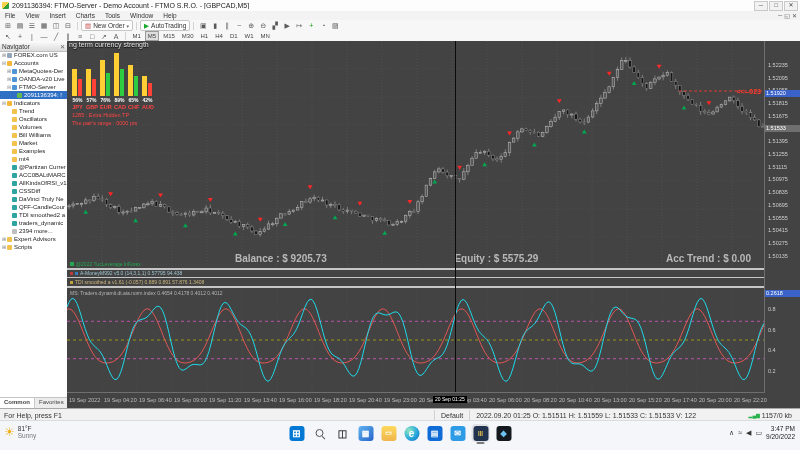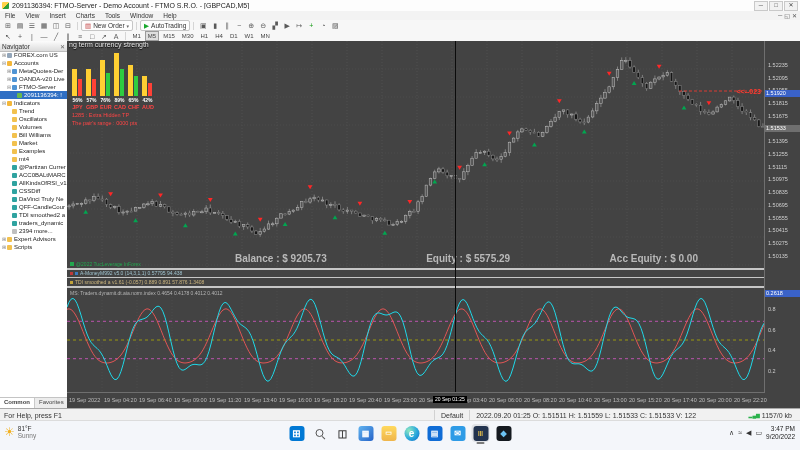--- a/index.html
+++ b/index.html
@@ -58,21 +58,21 @@
   #overlay-title{position:absolute;left:2px;top:0;font-size:7px;color:#e6e6e6;text-shadow:0 1px 1px #000;}
   #strength{position:absolute;left:5px;top:11px;}
   #bars{display:flex;align-items:flex-end;gap:3px;height:44px;}
   .bargroup{display:flex;align-items:flex-end;gap:1px;width:11px;}
   .bar{width:5px;}
   .srow{display:flex;gap:3px;margin-top:1px;}
   .srow span{width:11px;text-align:center;}
   #pcts{font-size:5px;color:#fff;font-weight:bold;}
   #currs{font-size:5.5px;color:#ff4545;font-weight:bold;}
   .alert{font-size:5.5px;color:#ff4545;margin-top:2px;white-space:nowrap;}
-  #balrow{position:absolute;left:168px;top:212px;width:463px;display:flex;justify-content:space-between;font-size:10px;font-weight:bold;color:#b9b9b9;white-space:nowrap;}
+  #balrow{position:absolute;left:168px;top:212px;width:516px;display:flex;justify-content:space-between;font-size:10px;font-weight:bold;color:#b9b9b9;white-space:nowrap;}
   #copyright{position:absolute;left:3px;top:220px;font-size:5px;color:#22a84f;display:flex;align-items:center;gap:2px;}
   #copyright b{width:4px;height:4px;background:#22a84f;display:inline-block;}
   
   #statusbar{position:absolute;left:0;top:408px;width:800px;height:12px;background:#f1f1f1;border-top:1px solid #a8a8a8;display:flex;align-items:center;font-size:7px;color:#333;}
   #sb-help{flex:0 0 430px;padding-left:4px;}
   .sbseg{border-left:1px solid #d2d2d2;padding:0 6px;line-height:11px;white-space:nowrap;}
   #sb-spacer{flex:1;}
   #sb-kb{display:flex;align-items:center;gap:2px;padding-right:8px;}
   #sig{color:#2bb24c;font-size:5px;letter-spacing:0;}
   
@@ -755,21 +755,21 @@
           <span>CHF</span>
           <span>AUD</span>
         </div>
       <div class="alert">1285 : Extra Hidden TP</div>
       <div class="alert">The pair's range : 0000 pts</div>
     </div>
 
     <div id="balrow">
       <span>Balance : $ 9205.73</span>
       <span>Equity : $ 5575.29</span>
-      <span>Acc Equity : $ 0.00</span>
+      <span>Acc Trend : $ 0.00</span>
     </div>
 
     <div id="copyright">
         <b></b>
         <span>@2022 TucLeverage InForex</span>
       </div>
 
     <div id="ptag">&lt;&lt;--023</div>
 
     <div class="split" style="top:227px;height:2px;"></div>

